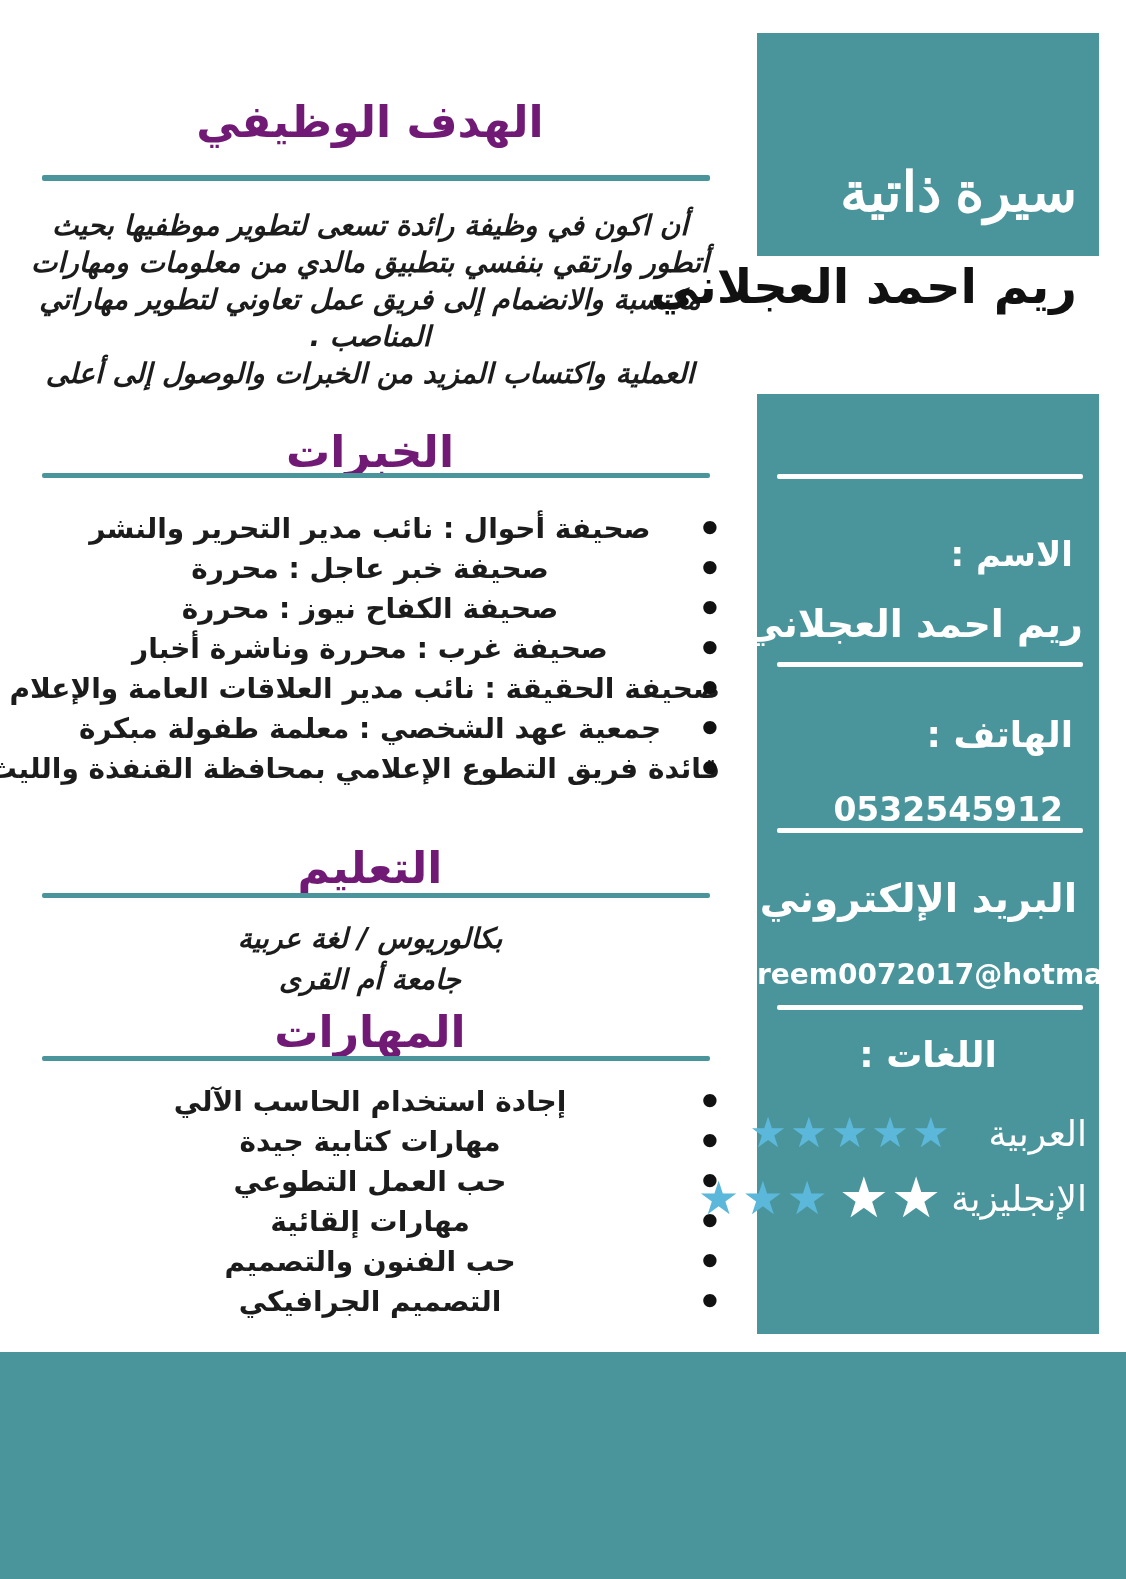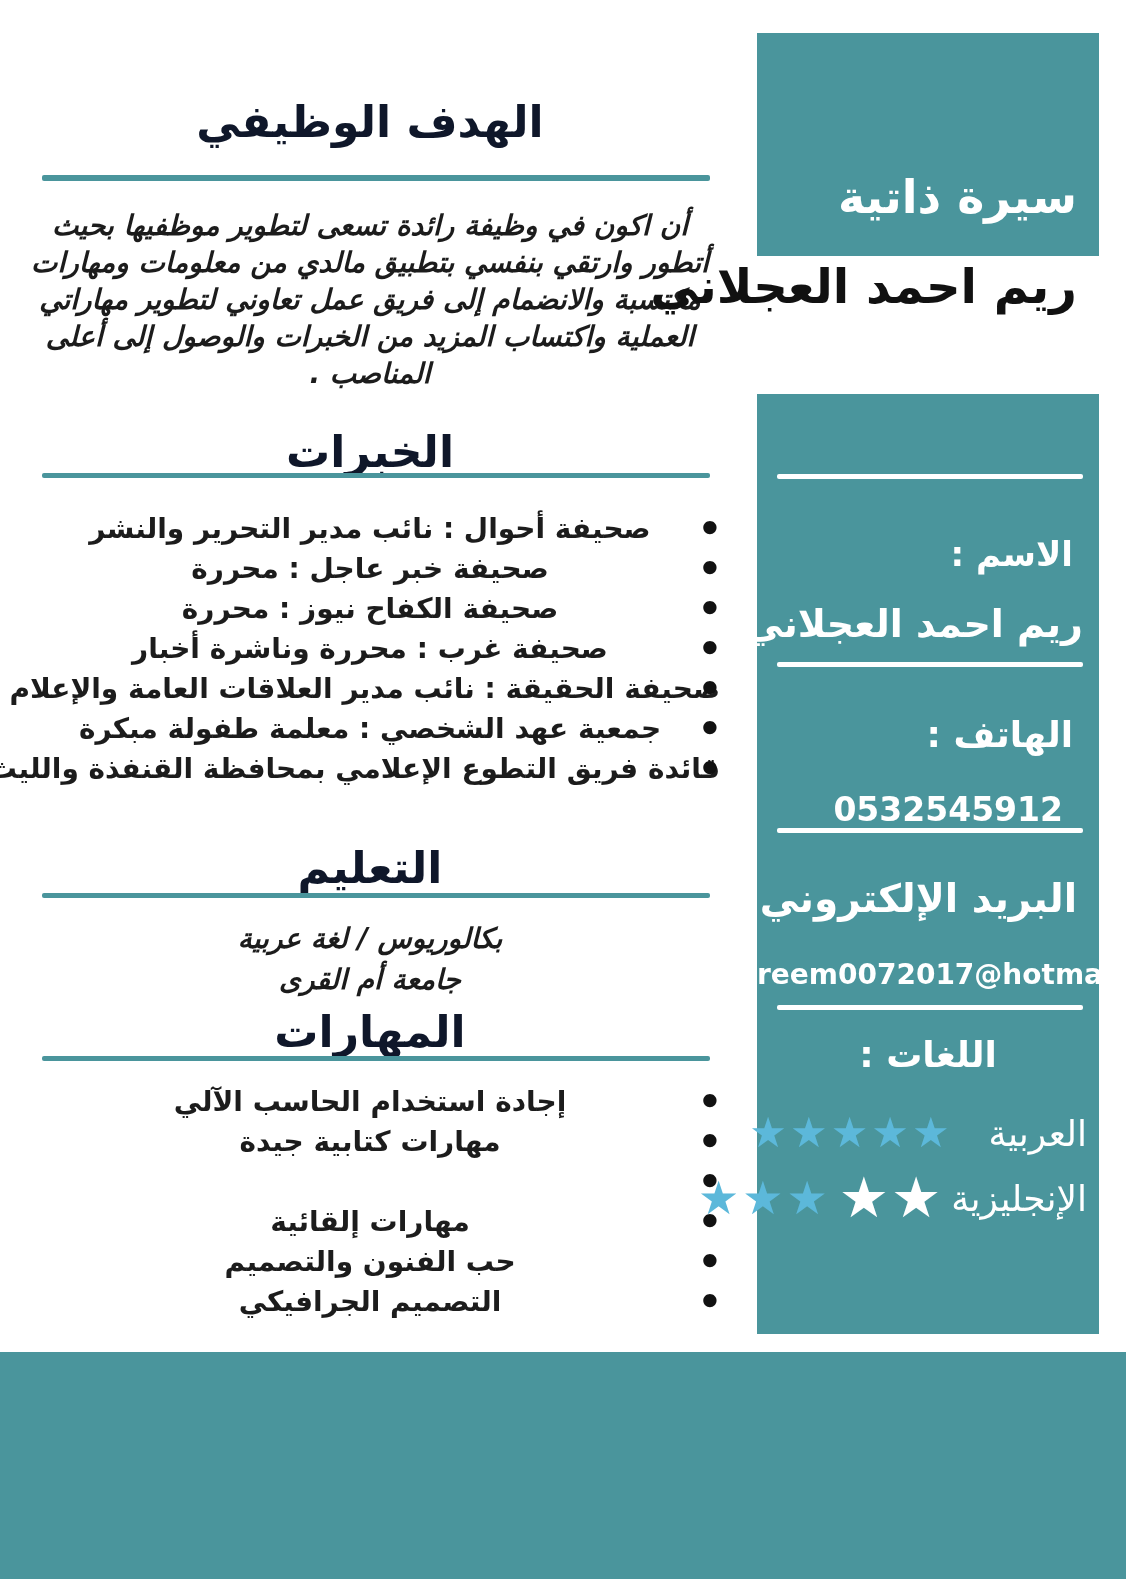--- a/index.html
+++ b/index.html
@@ -1,30 +1,30 @@
 <!DOCTYPE html>
 <html lang="ar"><head>
 <meta charset="utf-8">
 <style>
   html,body{margin:0;padding:0;background:#e9e9e9;}
   body{font-family:"DejaVu Sans",sans-serif;}
   .page{position:relative;width:1126px;height:1579px;background:#ffffff;overflow:hidden;margin:0 auto;direction:rtl;}
   
   .main-col{position:absolute;left:0;top:0;width:740px;height:1350px;}
-  .sec-title{position:absolute;left:0;width:740px;text-align:center;color:#0f172a;font-weight:700;font-size:44px;line-height:1.1;}
+  .sec-title{position:absolute;left:0;width:740px;text-align:center;color:#701a75;font-weight:700;font-size:44px;line-height:1.1;}
   .sec-rule{position:absolute;left:42px;width:668px;height:6px;background:#4a959c;border-radius:2px;}
   .obj-text{position:absolute;left:25px;top:207px;width:690px;text-align:center;color:#1c1c1c;font-weight:700;font-size:28px;line-height:37px;}
   .list-block{position:absolute;left:20px;width:700px;}
   .list-row{position:relative;text-align:center;color:#1c1c1c;font-weight:700;font-size:28px;line-height:40px;height:40px;white-space:nowrap;}
   .list-row .bullet{position:absolute;left:auto;right:-2px;top:0;font-size:38px;line-height:40px;color:#111;}
   .edu-block{position:absolute;left:20px;top:918px;width:700px;text-align:center;color:#1c1c1c;font-weight:700;font-size:28px;line-height:41px;}
   .edu-line{display:block;font-style:italic;}
   
   .top-box{position:absolute;left:757px;top:33px;width:342px;height:223px;background:#4a959c;display:flex;align-items:flex-end;justify-content:flex-start;padding:0 22px 36px 0;box-sizing:border-box;}
-  .top-box .cv-title{color:#ffffff;font-weight:700;font-size:46px;line-height:1;}
+  .top-box .cv-title{color:#ffffff;font-weight:700;font-size:55px;line-height:1;font-family:Liberation Serif, serif;}
   .person-name{position:absolute;right:49px;top:260px;color:#111111;font-weight:700;font-size:48px;line-height:1.1;white-space:nowrap;}
   .panel{position:absolute;left:757px;top:394px;width:342px;height:940px;background:#4a959c;color:#ffffff;}
   .panel .abs{position:absolute;}
   .p-title{right:24px;top:24px;font-weight:700;font-size:42px;white-space:nowrap;}
   .p-rule{left:20px;width:306px;height:5px;background:#ffffff;border-radius:2px;}
   .p-label{right:26px;font-weight:700;font-size:35px;white-space:nowrap;}
   .p-value{font-weight:700;white-space:nowrap;}
   .lang-row{left:10px;right:12px;display:flex;align-items:center;gap:18px;}
   .lang-name{font-weight:400;font-size:36px;white-space:nowrap;}
   .stars-white{color:#ffffff;font-size:56px;line-height:1;letter-spacing:2px;}
@@ -38,22 +38,22 @@
 <div class="page">
 
   <div class="main-col">
 
     <div class="sec-title" style="top:98px;">الهدف الوظيفي</div>
     <div class="sec-rule" style="top:175px;"></div>
     <div class="obj-text">
       <span class="edu-line">أن اكون في وظيفة رائدة تسعى لتطوير موظفيها بحيث</span>
       <span class="edu-line">أتطور وارتقي بنفسي بتطبيق مالدي من معلومات ومهارات</span>
       <span class="edu-line">مكتسبة والانضمام إلى فريق عمل تعاوني لتطوير مهاراتي</span>
+      <span class="edu-line">المناصب .</span>
       <span class="edu-line">العملية واكتساب المزيد من الخبرات والوصول إلى أعلى</span>
-      <span class="edu-line">المناصب .</span>
     </div>
 
     <div class="sec-title" style="top:428px;">الخبرات</div>
     <div class="sec-rule" style="top:473px;height:5px;"></div>
     <div class="list-block" style="top:509px;">
       <div class="list-row"><span class="bullet">•</span><span>صحيفة أحوال : نائب مدير التحرير والنشر</span></div>
       <div class="list-row"><span class="bullet">•</span><span>صحيفة خبر عاجل : محررة</span></div>
       <div class="list-row"><span class="bullet">•</span><span>صحيفة الكفاح نيوز : محررة</span></div>
       <div class="list-row"><span class="bullet">•</span><span>صحيفة غرب : محررة وناشرة أخبار</span></div>
       <div class="list-row"><span class="bullet">•</span><span>صحيفة الحقيقة : نائب مدير العلاقات العامة والإعلام</span></div>
@@ -66,21 +66,21 @@
     <div class="edu-block">
       <span class="edu-line">بكالوريوس /  لغة عربية</span>
       <span class="edu-line">جامعة أم القرى</span>
     </div>
 
     <div class="sec-title" style="top:1008px;">المهارات</div>
     <div class="sec-rule" style="top:1056px;height:5px;"></div>
     <div class="list-block" style="top:1082px;">
       <div class="list-row"><span class="bullet">•</span><span>إجادة استخدام الحاسب الآلي</span></div>
       <div class="list-row"><span class="bullet">•</span><span>مهارات كتابية جيدة</span></div>
-      <div class="list-row"><span class="bullet">•</span></div>
+      <div class="list-row"><span class="bullet">•</span><span>حب العمل التطوعي</span></div>
       <div class="list-row"><span class="bullet">•</span><span>مهارات  إلقائية</span></div>
       <div class="list-row"><span class="bullet">•</span><span>حب الفنون والتصميم</span></div>
       <div class="list-row"><span class="bullet">•</span><span>التصميم الجرافيكي</span></div>
     </div>
   </div>
 
   <div class="top-box">
     <span class="cv-title">سيرة ذاتية</span>
   </div>
 

